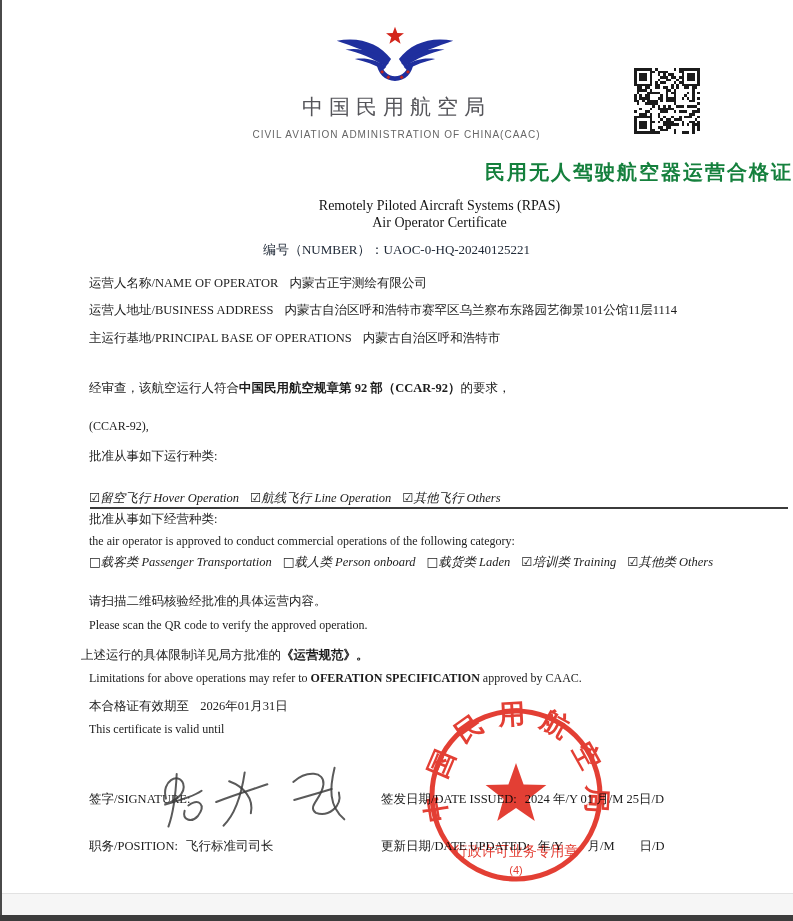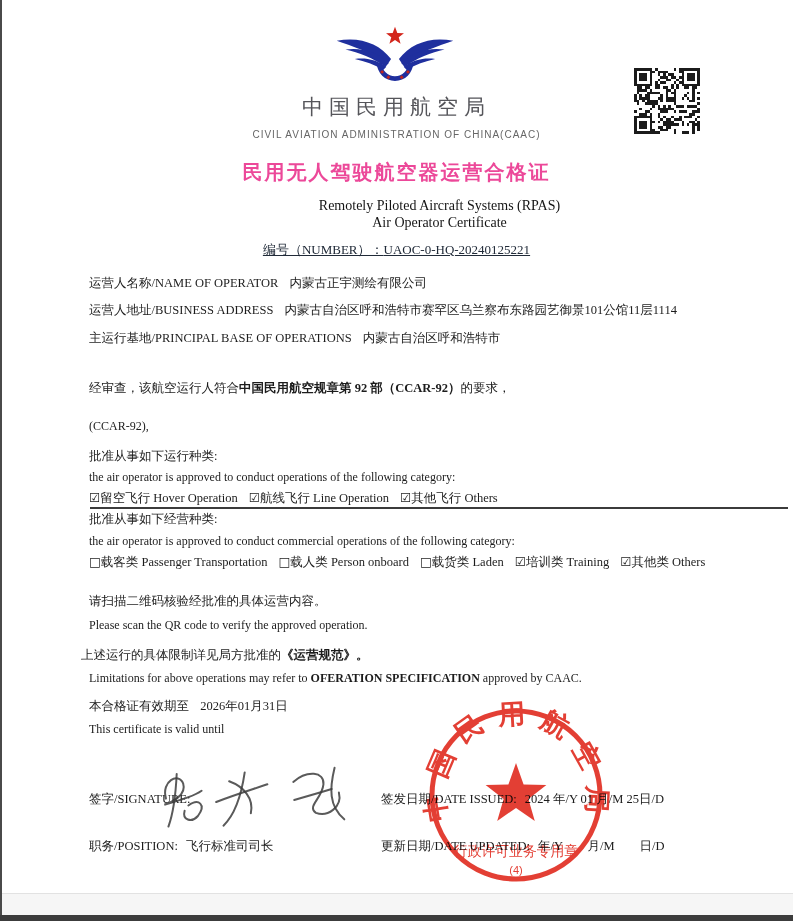--- a/index.html
+++ b/index.html
@@ -11,29 +11,29 @@
         font-family:"Liberation Serif","DejaVu Serif",serif;color:var(--ink);}
   .left-border{position:absolute;left:0;top:0;width:2px;height:921px;background:#4a4a4a;}
   .bottom-bar{position:absolute;left:0;top:915px;width:793px;height:6px;background:#3c3c3c;}
   .footer-strip{position:absolute;left:2px;top:893px;width:791px;height:22px;background:#f6f6f6;border-top:1px solid #e2e2e2;}
   .line{position:absolute;white-space:nowrap;font-size:12.5px;line-height:1;}
   .center{left:0;width:793px;text-align:center;}
   .en{font-size:12px;}
   .cjk-sans{font-family:"Liberation Sans","DejaVu Sans",sans-serif;}
   .org-cn{top:96px;font-size:21px;letter-spacing:6px;color:#55555a;font-weight:500;}
   .org-en{top:130px;font-size:10px;letter-spacing:1px;color:#666;font-family:"Liberation Sans","DejaVu Sans",sans-serif;}
-  .title-cn{top:162px;font-size:20px;font-weight:bold;letter-spacing:2px;color:#ec4899;}
+  .title-cn{top:162px;font-size:20px;font-weight:bold;letter-spacing:2px;color:#15803d;text-align:right;}
   .title-en{font-size:14px;color:#141414;margin-left:43px;}
-  .number-line{top:243px;font-size:13px;color:#202a38;text-decoration:underline;}
+  .number-line{top:243px;font-size:13px;color:#202a38;}
   .label{margin-right:8px;}
   .bold{font-weight:bold;}
   .logo{position:absolute;left:332px;top:25px;}
   .qr{position:absolute;left:634px;top:68px;width:66px;height:66px;}
   .divider{position:absolute;left:90px;top:507px;width:698px;height:2px;background:#3b3b3b;}
-  .check-item{margin-right:11px;}
+  .check-item{margin-right:11px;font-style:italic;}
   .checkbox-glyph{font-family:"DejaVu Sans","Liberation Sans",sans-serif;}
   .stamp{position:absolute;left:416px;top:695px;width:200px;height:200px;mix-blend-mode:multiply;opacity:.9;}
   .stamp text{font-family:"Liberation Sans","DejaVu Sans",sans-serif;fill:var(--stamp-red);}
   .signature{position:absolute;left:152px;top:758px;transform:rotate(-3deg);}
   .sig-stroke{fill:none;stroke:#3d3d3d;stroke-width:2;stroke-linecap:round;opacity:.85;}
 </style>
 </head>
 <body>
 
 <div class="page">
@@ -399,21 +399,20 @@
     <span class="label">主运行基地/PRINCIPAL BASE OF OPERATIONS</span>
     <span>内蒙古自治区呼和浩特市</span>
   </div>
 
   <div class="line" style="left:89px;top:382px">
     <span>经审查，该航空运行人符合</span><span class="bold">中国民用航空规章第 92 部（CCAR-92）</span><span>的要求，</span>
   </div>
   <div class="line en" style="left:89px;top:420px">(CCAR-92),</div>
 
   <div class="line" style="left:89px;top:450px">批准从事如下运行种类:</div>
-  <div class="line en" style="left:89px;top:471px">the air operator is approved to conduct operations of the following category:</div>
   <div class="line" style="left:89px;top:492px"><span class="check-item"><span class="checkbox-glyph">☑</span>留空飞行 Hover Operation</span><span class="check-item"><span class="checkbox-glyph">☑</span>航线飞行 Line Operation</span><span class="check-item"><span class="checkbox-glyph">☑</span>其他飞行 Others</span></div>
 
   <div class="divider"></div>
 
   <div class="line" style="left:89px;top:513px">批准从事如下经营种类:</div>
   <div class="line en" style="left:89px;top:535px">the air operator is approved to conduct commercial operations of the following category:</div>
   <div class="line" style="left:89px;top:556px"><span class="check-item"><span class="checkbox-glyph">□</span>载客类 Passenger Transportation</span><span class="check-item"><span class="checkbox-glyph">□</span>载人类 Person onboard</span><span class="check-item"><span class="checkbox-glyph">□</span>载货类 Laden</span><span class="check-item"><span class="checkbox-glyph">☑</span>培训类 Training</span><span class="check-item"><span class="checkbox-glyph">☑</span>其他类 Others</span></div>
 
   <div class="line" style="left:89px;top:595px">请扫描二维码核验经批准的具体运营内容。</div>
   <div class="line en" style="left:89px;top:619px">Please scan the QR code to verify the approved operation.</div>

